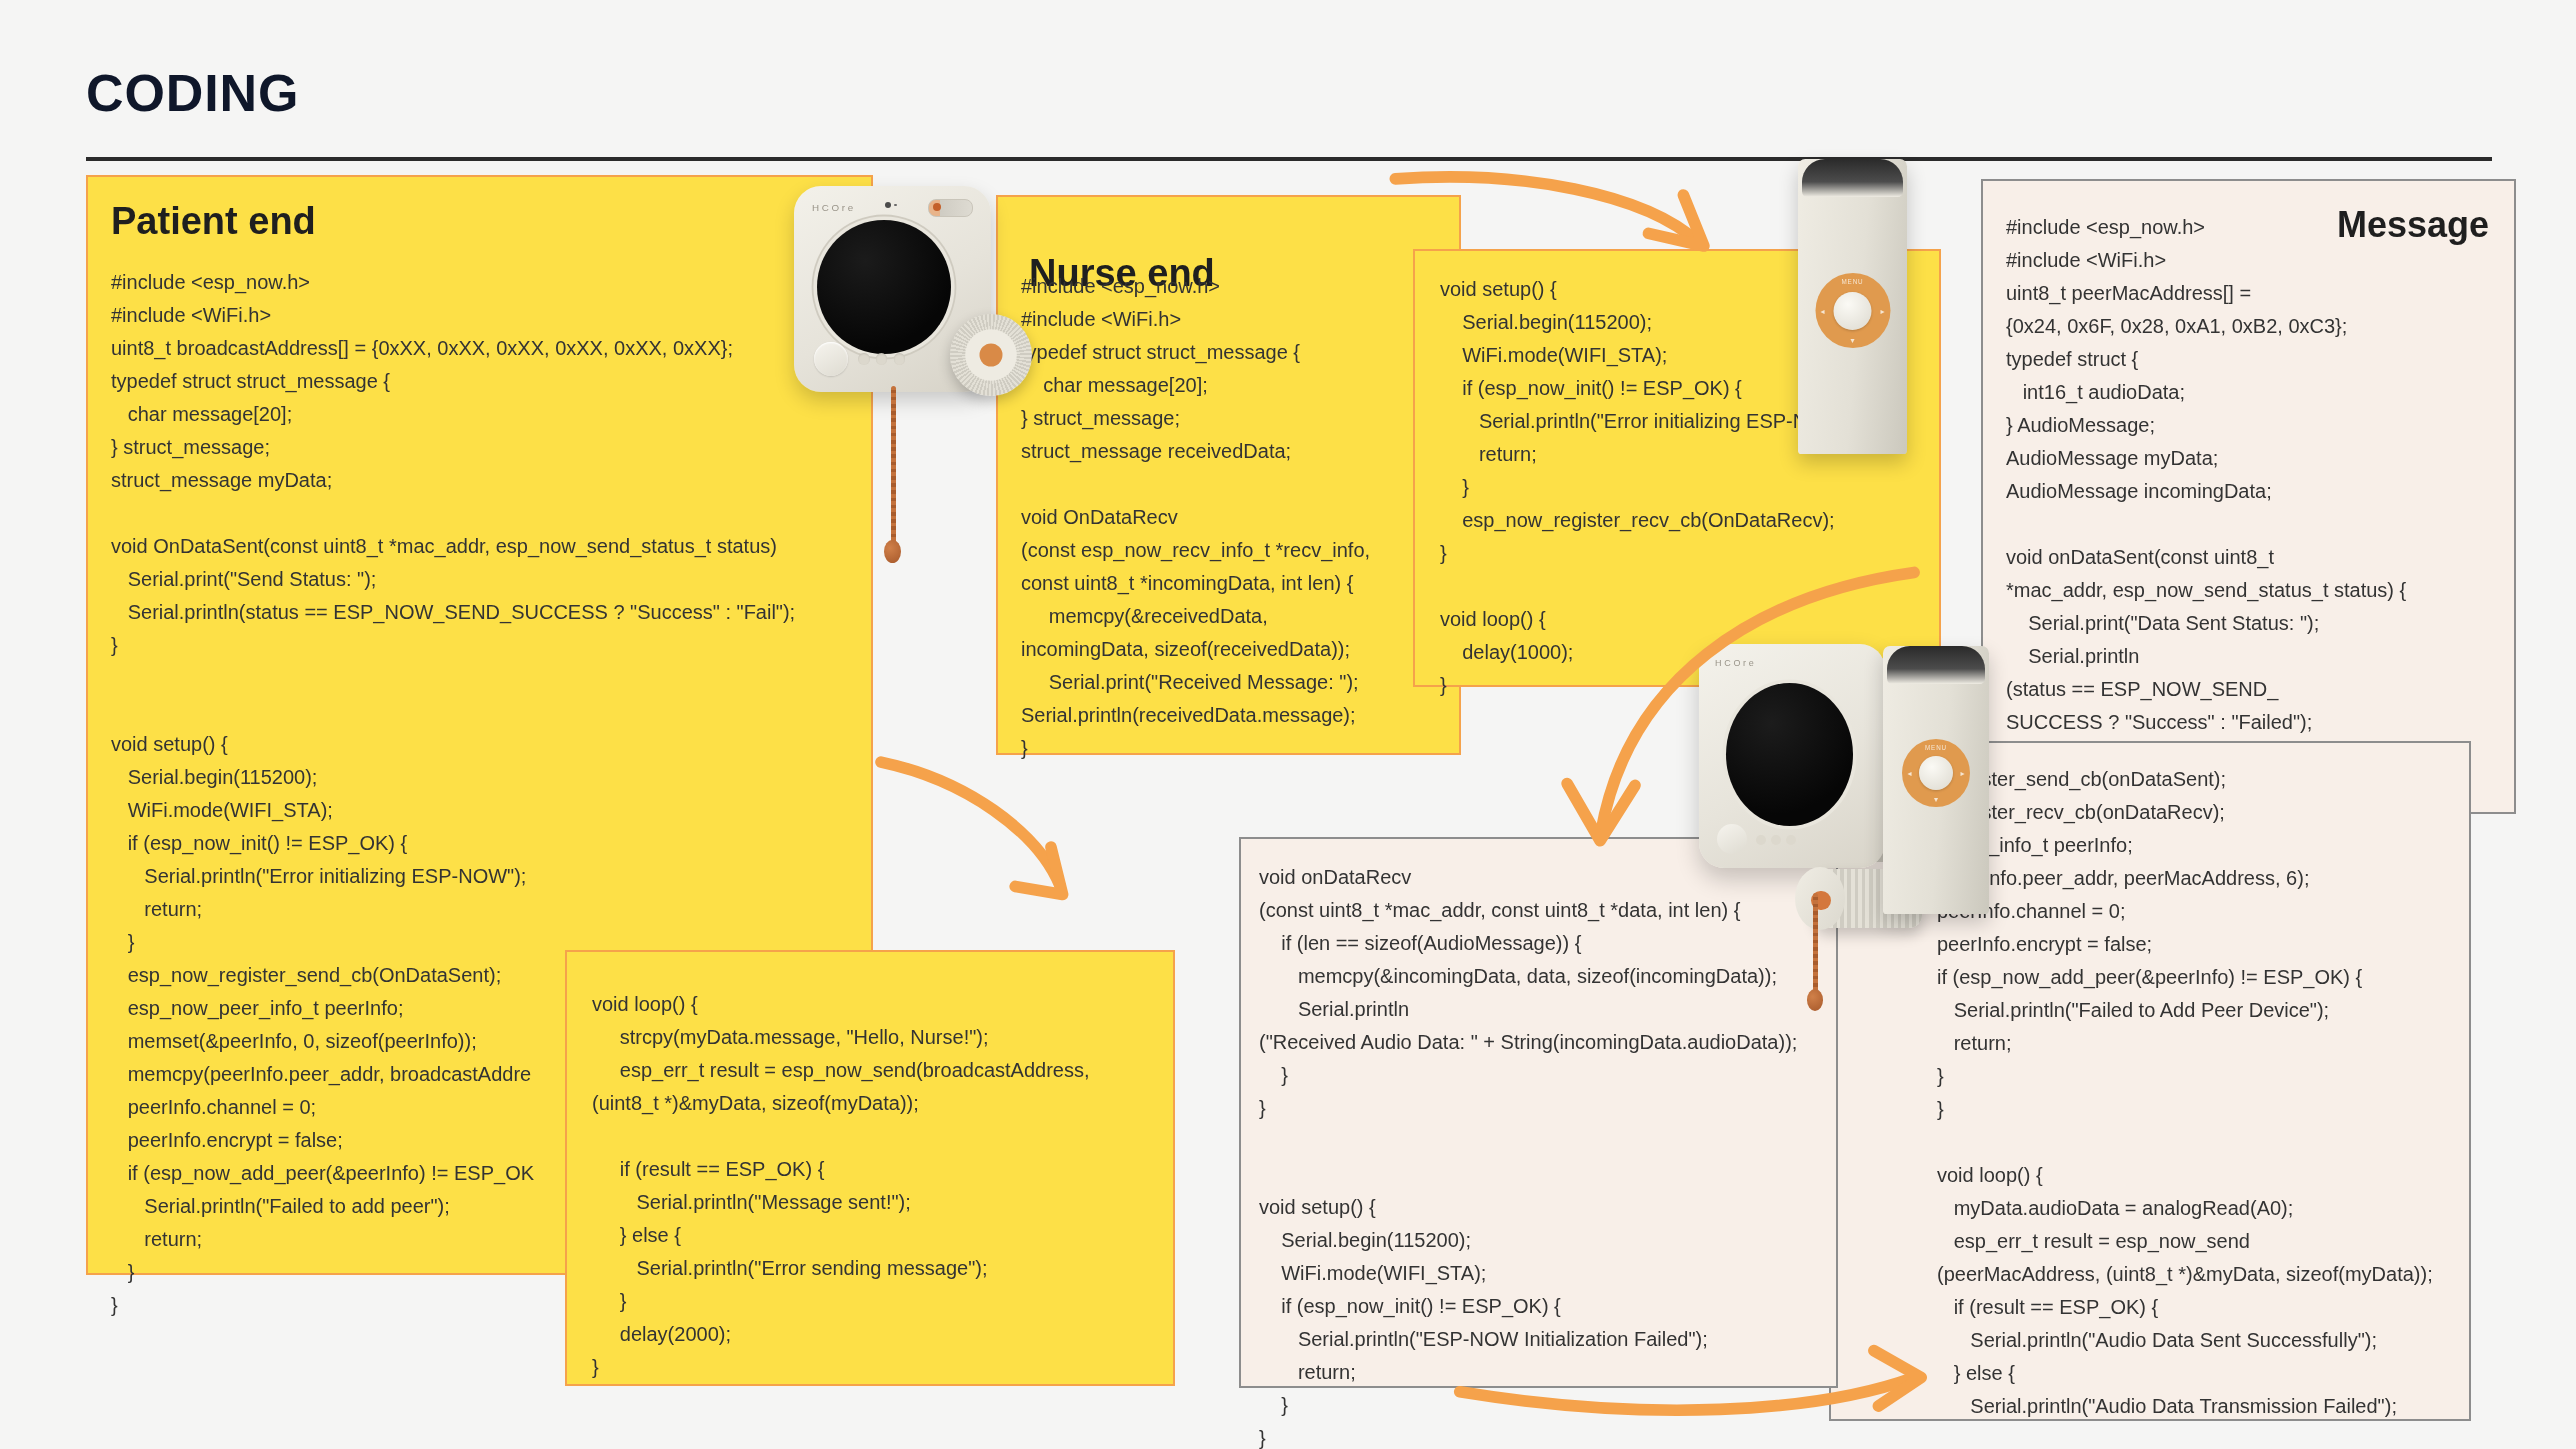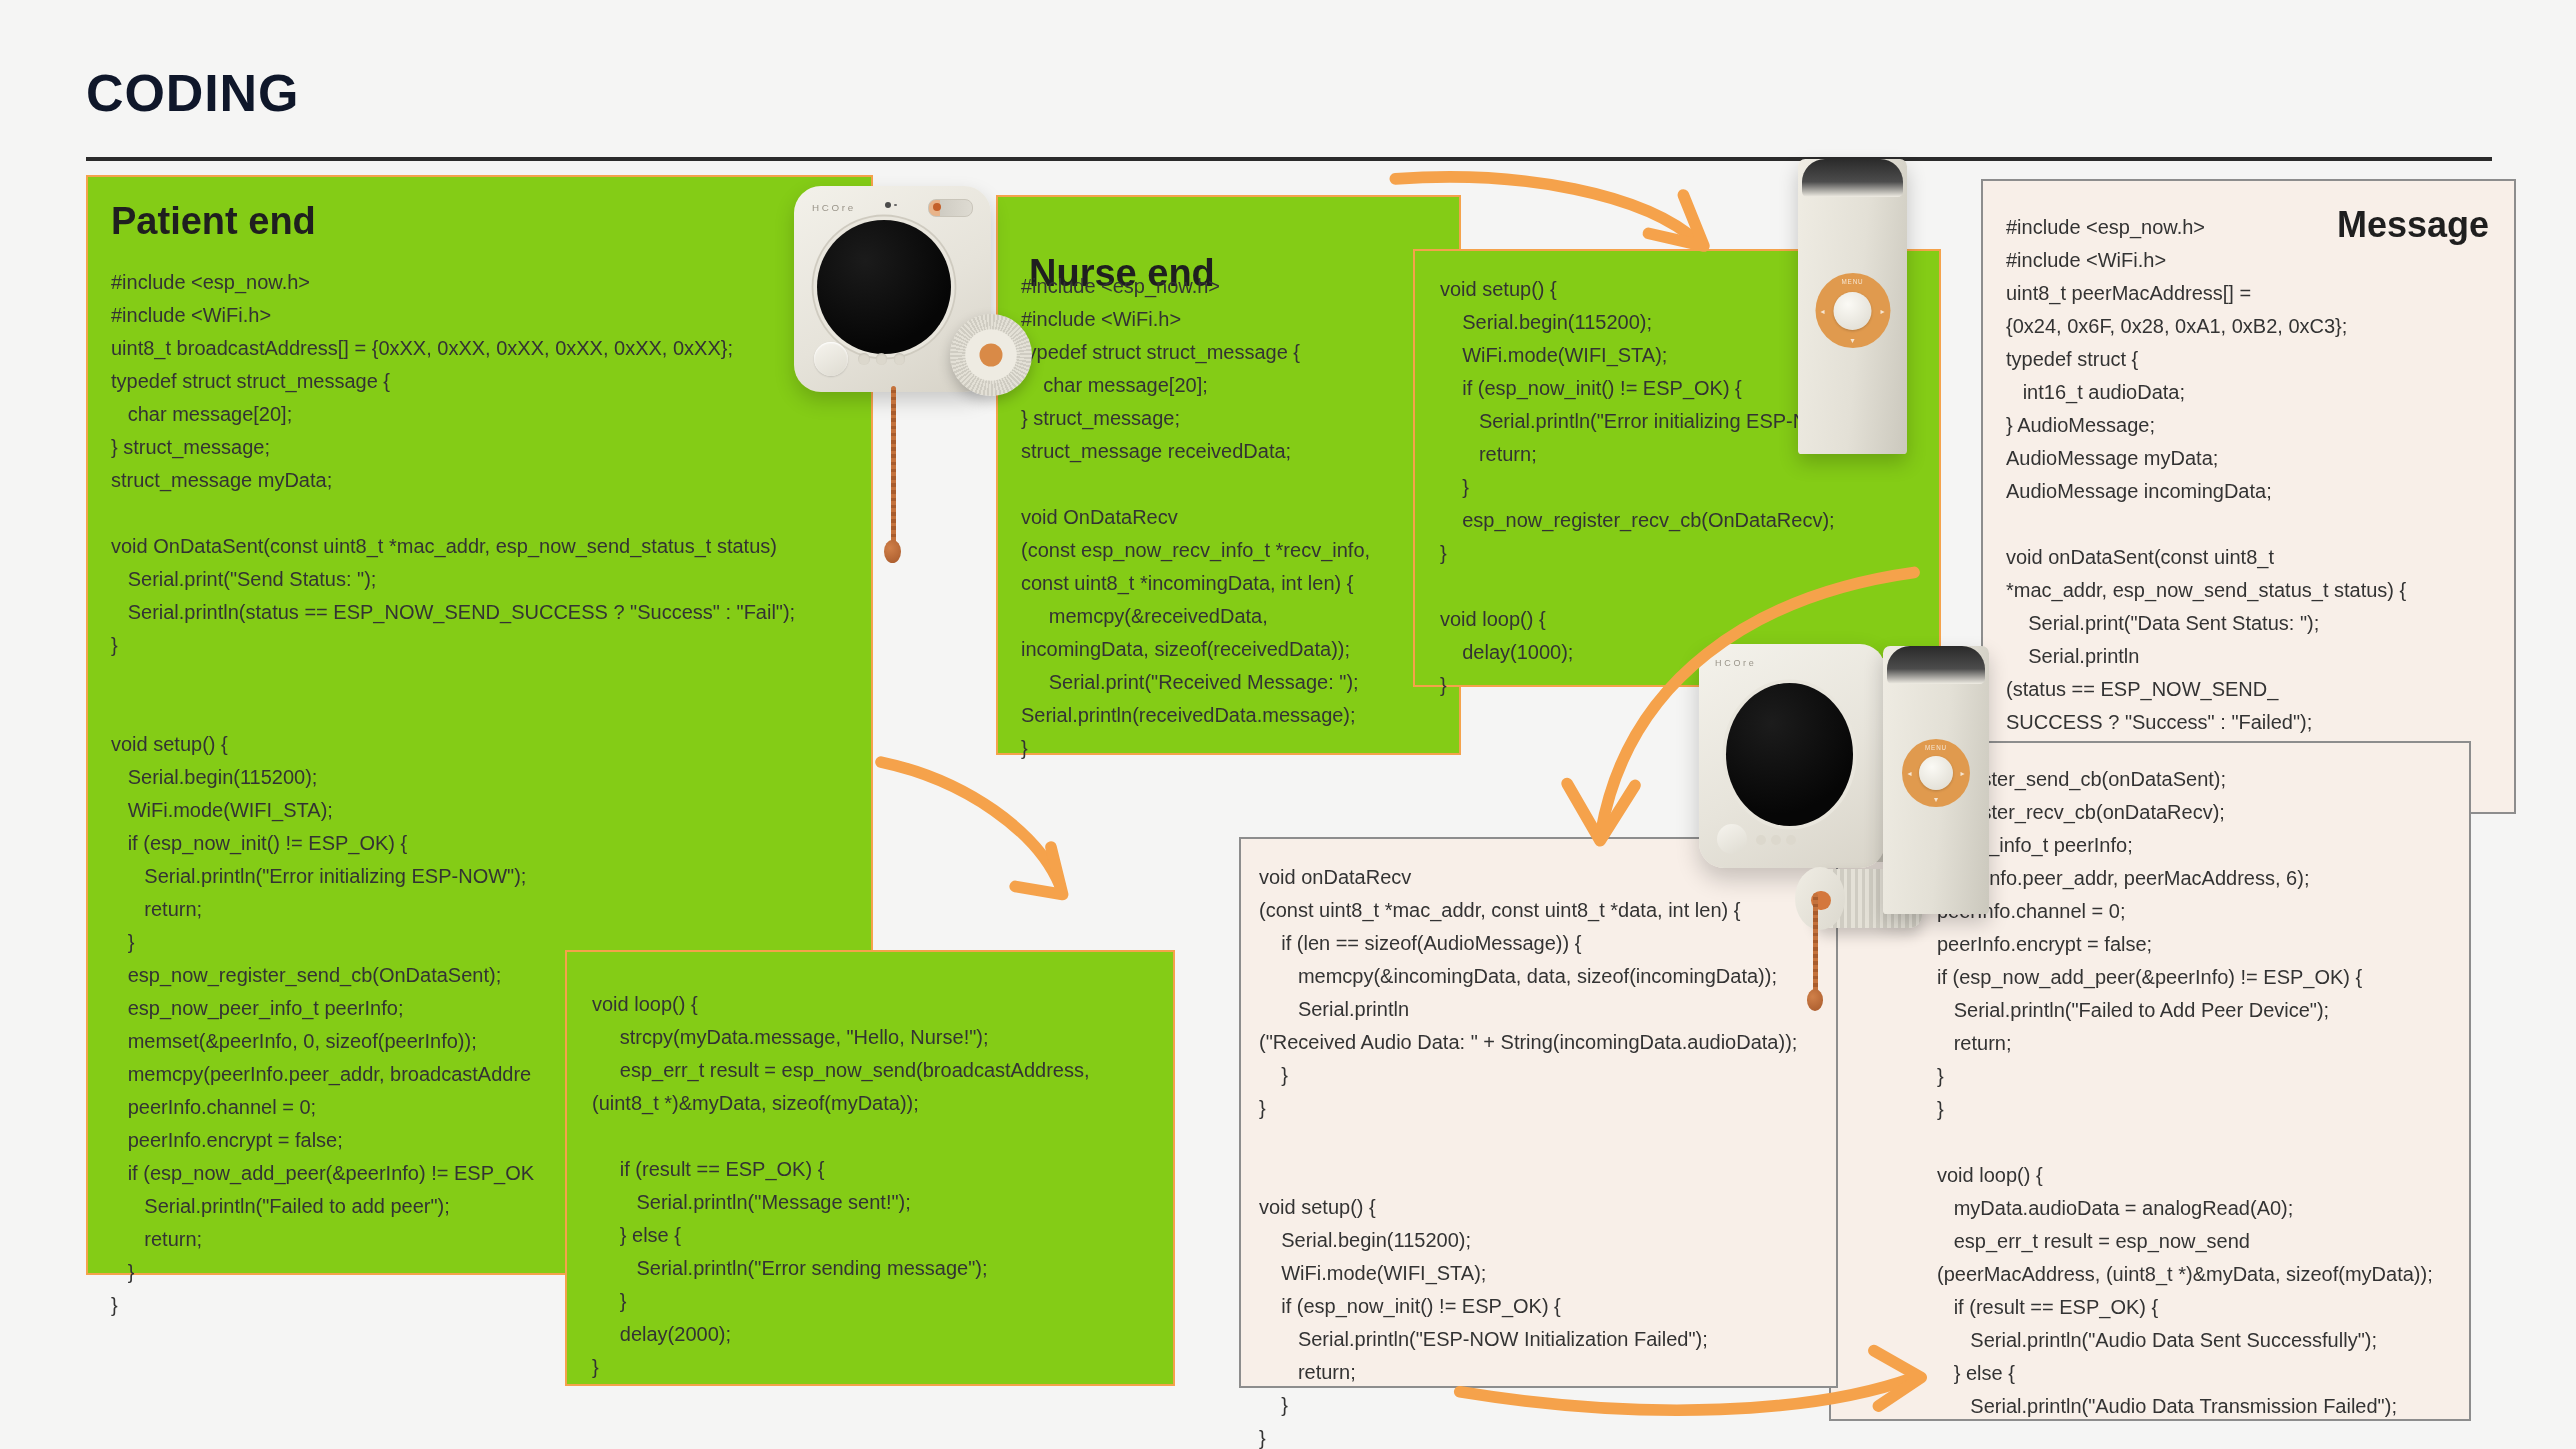--- a/index.html
+++ b/index.html
@@ -30,21 +30,21 @@
     color:#333333;
     font-family:"Liberation Sans", sans-serif;
   }
   .panel .ptitle{
     font-weight:bold;color:#1f1f1f;
   }
 
   
   .panel.orange{
     border:2.7px solid #f5a24b;
-    background:#84cc16;
+    background:#fde047;
   }
   
   .panel.cream{
     border:2.7px solid #8d8d8d;
     background:#f8efe8;
   }
 
   
   #panel-patient{left:86px;top:175px;width:787px;height:1100px;}
   #panel-patient .ptitle{position:absolute;left:23px;top:23px;font-size:38px;}

